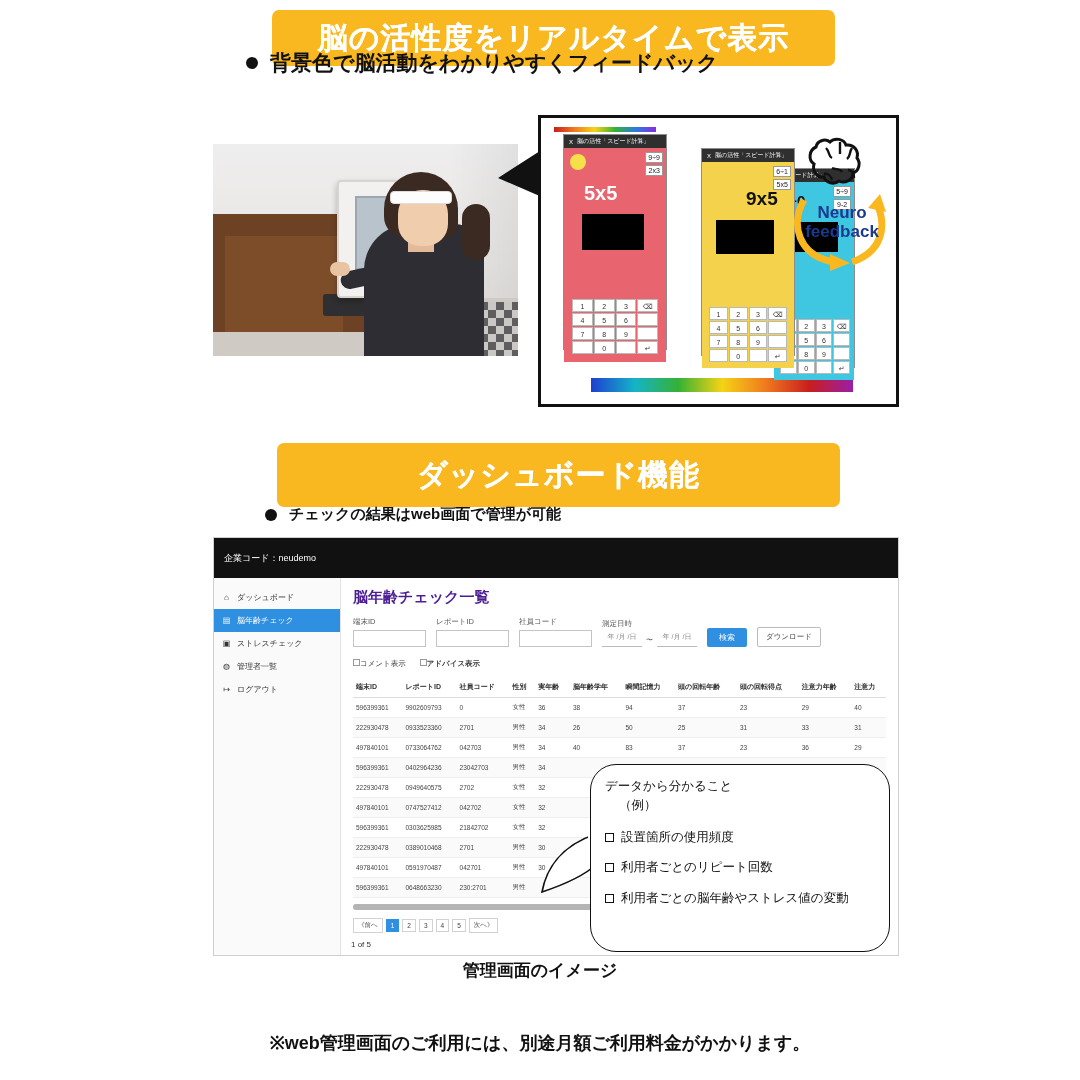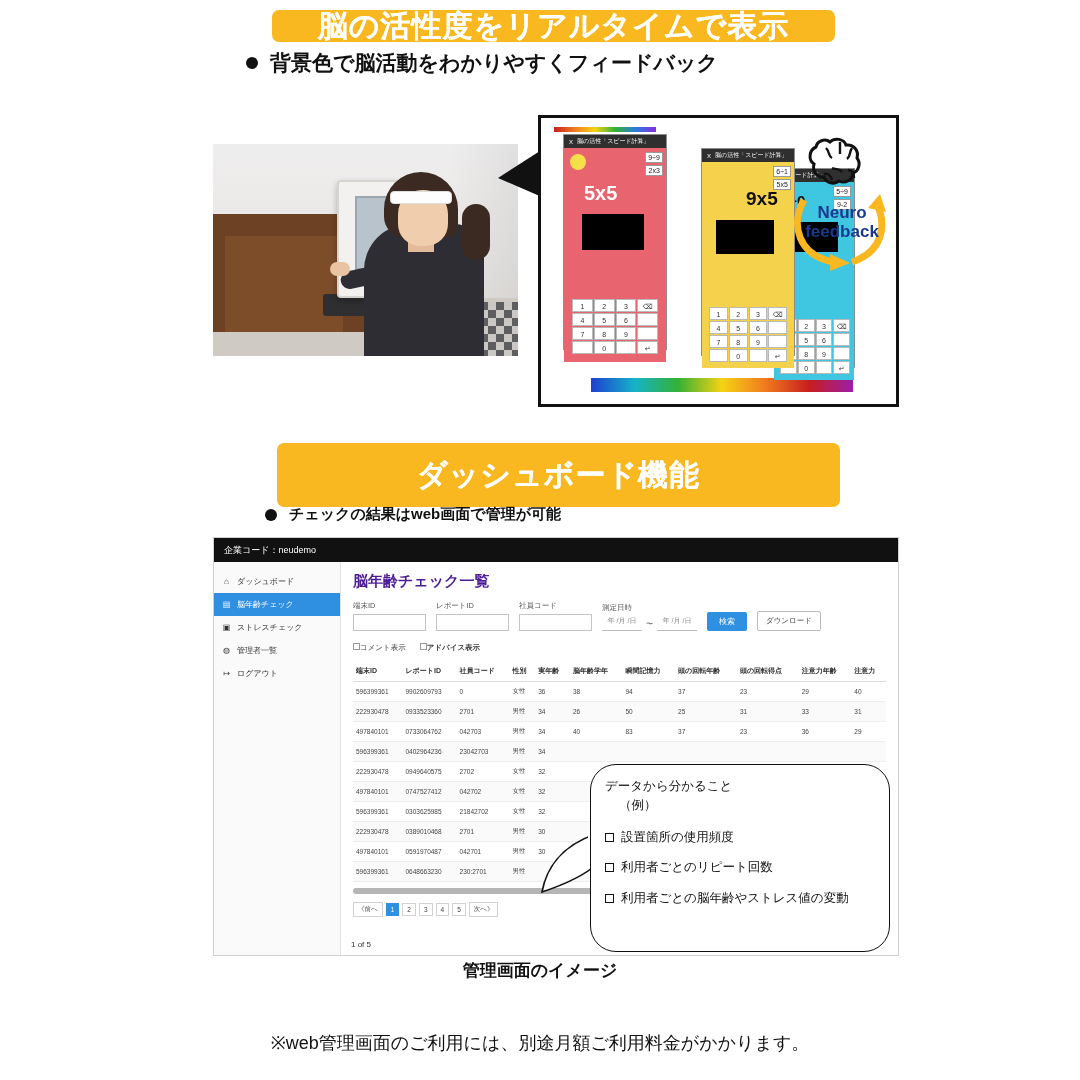--- a/index.html
+++ b/index.html
@@ -20,21 +20,21 @@
     border-radius: 7px;
     color: #ffffff;
     font-weight: bold;
     text-align: center;
     letter-spacing: 1px;
     display: flex;
     align-items: center;
     justify-content: center;
     text-shadow: 0 0 0 #fff;
   }
-  #pill1 { left: 272px; top: 10px; width: 563px; height: 32px; font-size: 30px; }
+  #pill1 { left: 272px; top: 10px; width: 563px; height: 56px; font-size: 30px; }
   #pill2 { left: 277px; top: 443px; width: 563px; height: 64px; font-size: 30px; }
 
   
   .bullet-row {
     position: absolute;
     display: flex;
     align-items: center;
     font-weight: bold;
   }
   .bullet-dot {
@@ -168,21 +168,21 @@
 
   
   #pointer { position:absolute; left:498px; top:138px; width:62px; height:74px; }
 
   
   #dash {
     position:absolute; left:213px; top:537px; width:686px; height:419px;
     background:#ffffff; border:1px solid #cfcfcf; overflow:hidden;
   }
   #dash-top {
-    height:24px; background:#111; color:#fff; font-size:9px;
+    height:40px; background:#111; color:#fff; font-size:9px;
     display:flex; align-items:center; padding-left:10px;
   }
   #dash-body { display:flex; height:397px; }
   #dash-side {
     width:127px; background:#fafafa; border-right:1px solid #e2e2e2; padding-top:8px;
   }
   .side-item {
     display:flex; align-items:center; gap:6px;
     font-size:8px; color:#333; padding:6px 8px;
   }
@@ -244,21 +244,21 @@
   #callout .c-item { font-size:12.5px; color:#111; display:flex; gap:7px; margin-top:14px; line-height:1.35; }
   #callout .c-box { width:9px; height:9px; border:1px solid #111; flex:0 0 auto; margin-top:4px; }
   #tail { position:absolute; left:540px; top:830px; width:58px; height:66px; }
 
   #dash-caption {
     position:absolute; left:0; top:959px; width:1080px; text-align:center;
     font-size:17px; font-weight:bold; color:#111;
   }
   #footnote {
     position:absolute; left:0; top:1030px; width:1080px; text-align:center;
-    font-size:18px; font-weight:normal; color:#111;
+    font-size:18px; font-weight:bold; color:#111;
   }
 </style>
 </head>
 <body>
 
 <div class="pill" id="pill1">脳の活性度をリアルタイムで表示</div>
 
 <div class="bullet-row" id="bullet1">
   <span class="bullet-dot"></span>
   <span>背景色で脳活動をわかりやすくフィードバック</span>

